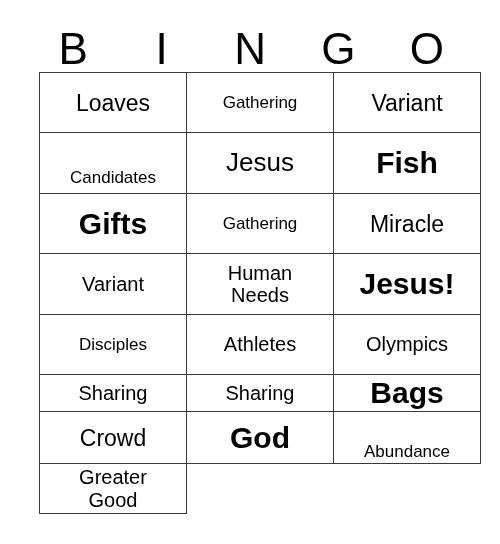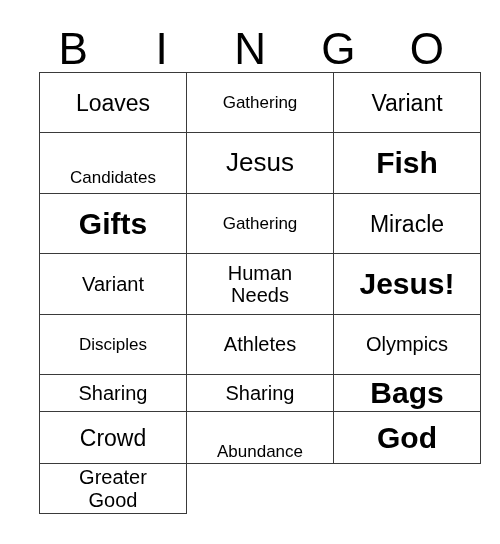--- a/index.html
+++ b/index.html
@@ -162,25 +162,25 @@
     <div class="cell fs-md">
         <span class="cell-text">Sharing</span>
       </div>
     <div class="cell fs-xxl">
         <span class="cell-text">Bags</span>
       </div>
 
     <div class="cell fs-lg">
         <span class="cell-text">Crowd</span>
       </div>
+    <div class="cell fs-xxl">
+        <span class="cell-text">God</span>
+      </div>
     <div class="cell fs-xs">
         <span class="cell-text">Abundance</span>
-      </div>
-    <div class="cell fs-xxl">
-        <span class="cell-text">God</span>
       </div>
     <div class="cell fs-md two-line">
         <span class="cell-text">Greater
 Good</span>
       </div>
 
   </div>
 </div>
 
 </body></html>

